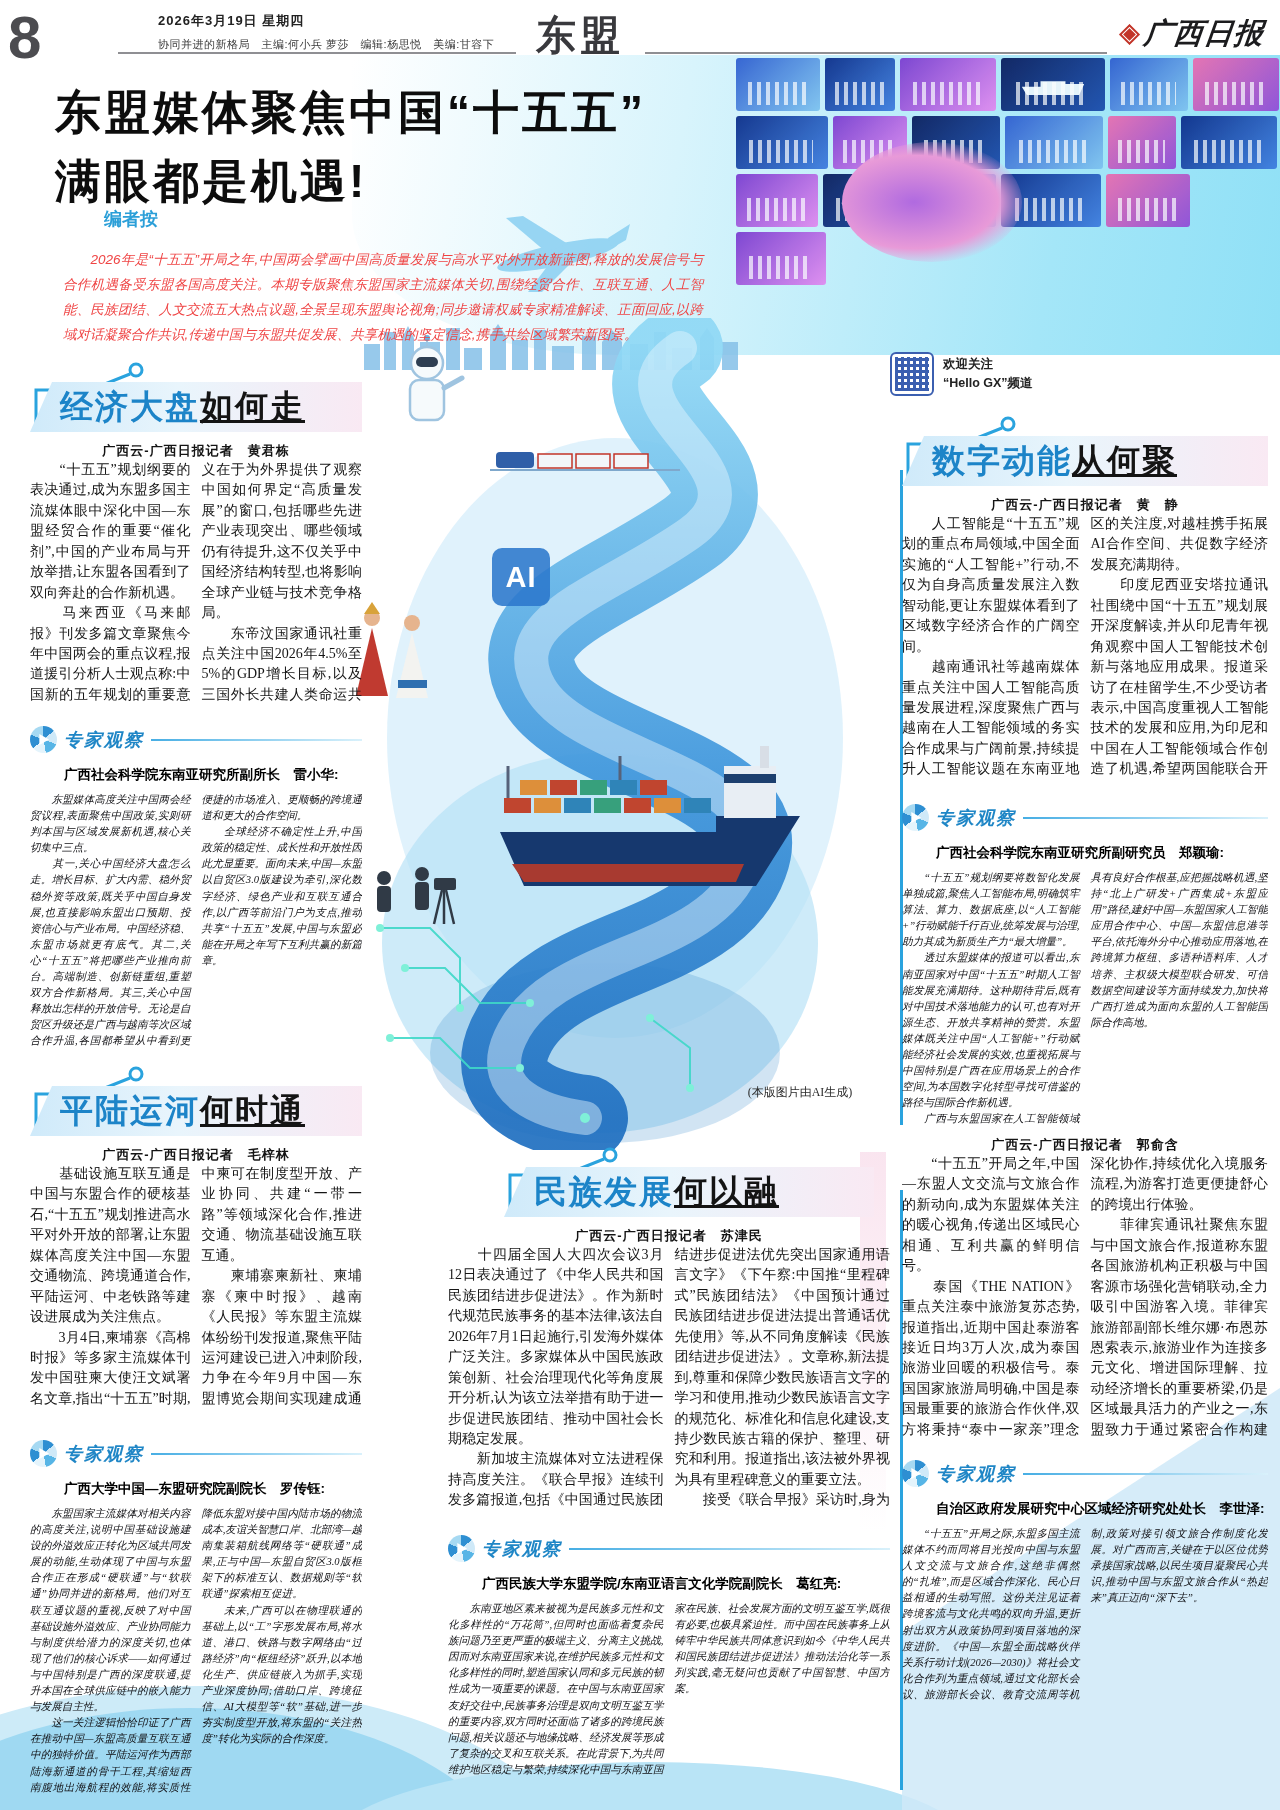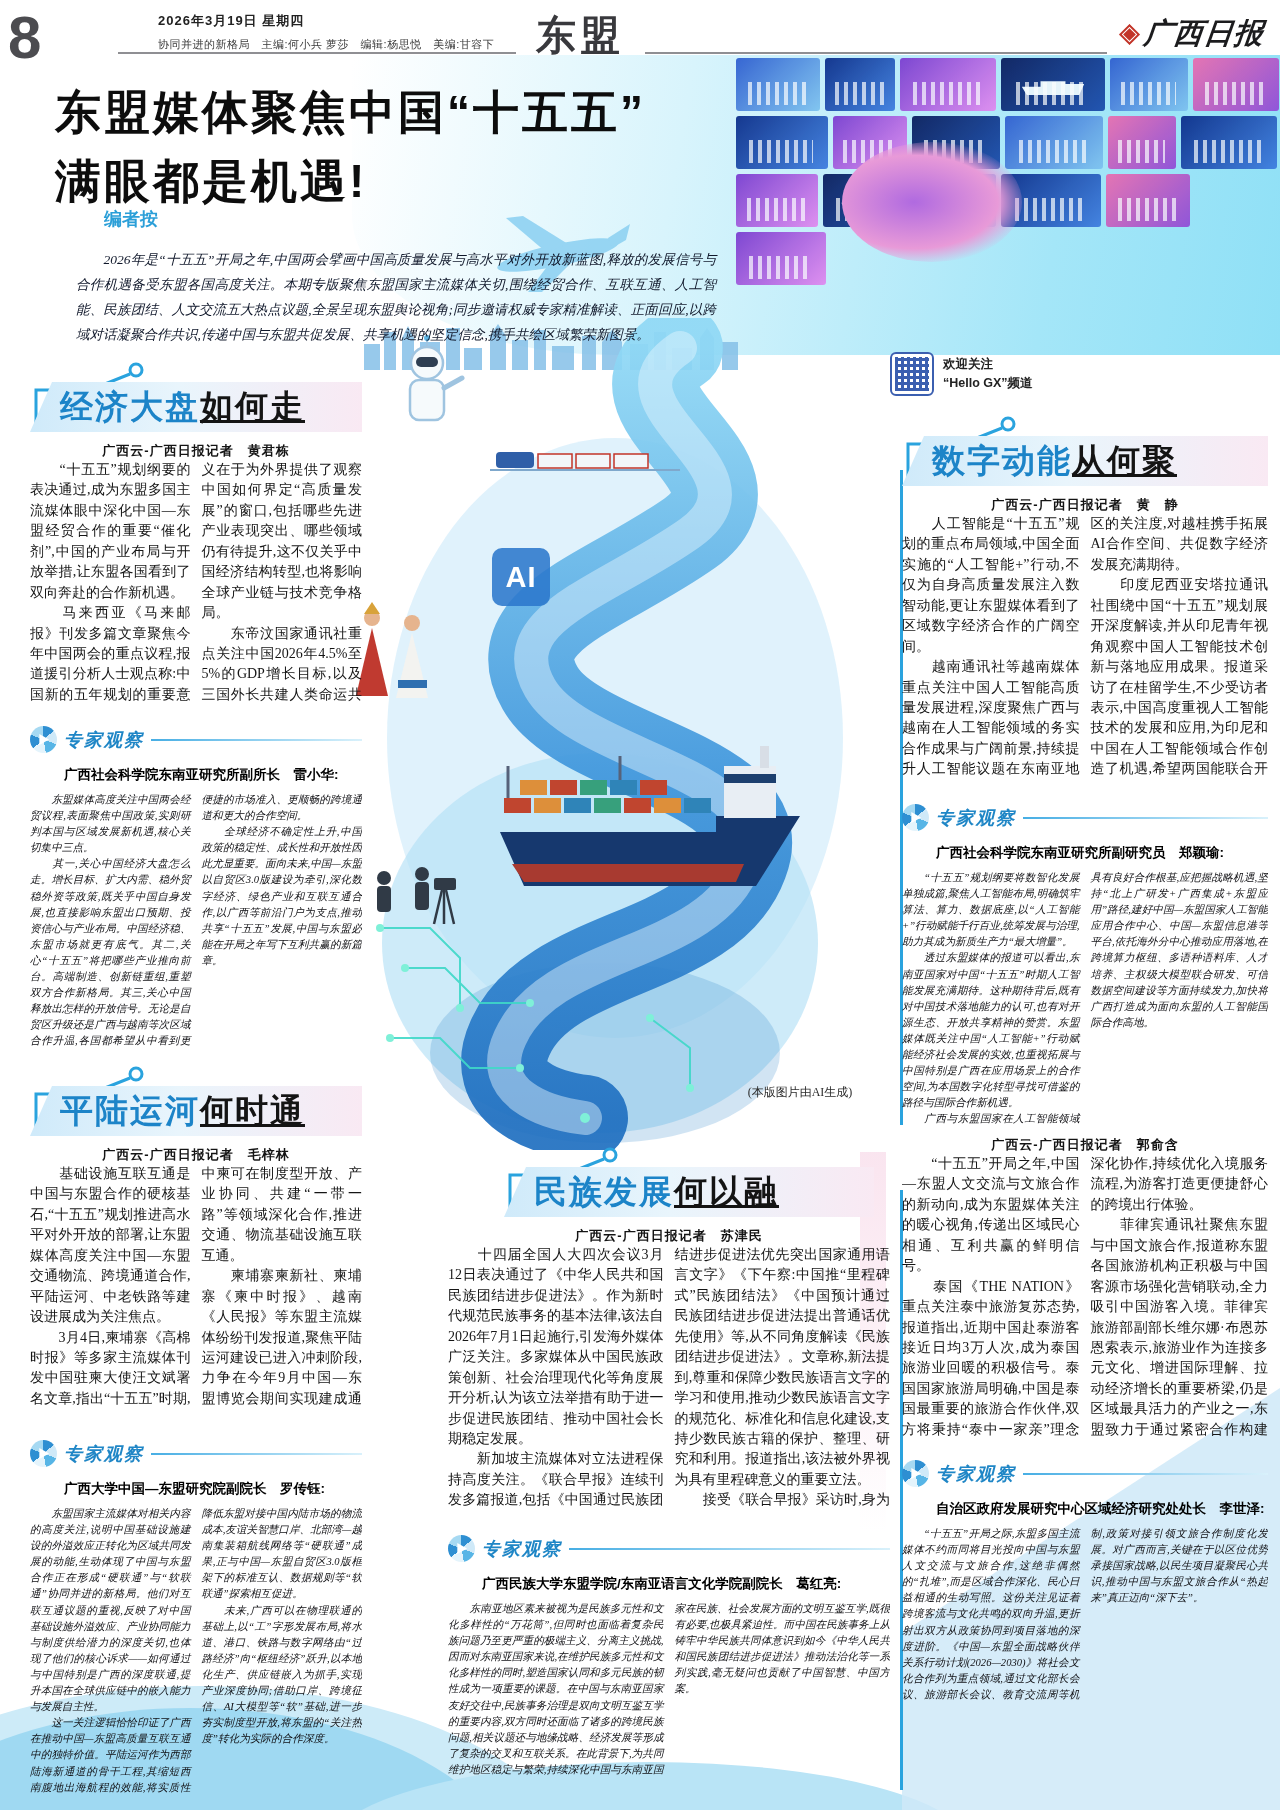--- a/index.html
+++ b/index.html
@@ -37,23 +37,23 @@
   .t3{background:linear-gradient(135deg,#0c2f8a,#3f7fe0);}
   .t4{background:linear-gradient(135deg,#e86fb0,#8f4fd8);}
   .t5{background:linear-gradient(135deg,#0a1f5e,#1c4fae);}
   .tile.ship::before{content:"";position:absolute;left:20%;bottom:30%;width:60%;height:26%;
        background:#e8f4fb;clip-path:polygon(0 40%,8% 100%,92% 100%,100% 20%,70% 20%,70% 0,30% 0,30% 40%);}
   .splash{position:absolute;left:842px;top:142px;width:180px;height:120px;z-index:1;border-radius:50%;
        background:radial-gradient(ellipse at 40% 50%,#b06ae0 0%,#e89ad8 55%,rgba(232,154,216,0) 75%);}
   .headline{position:absolute;left:55px;top:78px;z-index:3;font-weight:900;color:#0d0d0d;
        font-size:46px;line-height:1.5;letter-spacing:3px;}
   .note-label{position:absolute;left:63px;top:207px;z-index:3;font-size:18px;font-weight:bold;color:#2b9fd8;margin-left:41px;}
-  .note-text{position:absolute;left:76px;top:248px;width:640px;z-index:3;
-       font-family:Liberation Serif, serif;font-style:italic;font-size:13.5px;line-height:1.85;
-       color:#0f172a;text-align:justify;white-space:pre-line;}
+  .note-text{position:absolute;left:63px;top:248px;width:640px;z-index:3;
+       font-family:Liberation Sans, sans-serif;font-style:italic;font-size:13.5px;line-height:1.85;
+       color:#ef4444;text-align:justify;white-space:pre-line;}
   .plane{position:absolute;left:468px;top:200px;z-index:2;}
   .qr-block{position:absolute;left:890px;top:352px;z-index:3;display:flex;align-items:center;gap:9px;}
   .qr{width:44px;height:44px;border-radius:6px;border:2px solid #3b5fb0;padding:3px;background:#fff;}
   .qr-inner{width:100%;height:100%;
        background:repeating-linear-gradient(0deg,#3b5fb0 0 3px,transparent 3px 6px),
                   repeating-linear-gradient(90deg,#3b5fb0 0 3px,rgba(255,255,255,.4) 3px 6px);}
   .qr-caption{font-size:12.5px;font-weight:bold;color:#222;line-height:1.5;}
 
   
   .illustration{position:absolute;left:350px;top:318px;z-index:1;}

